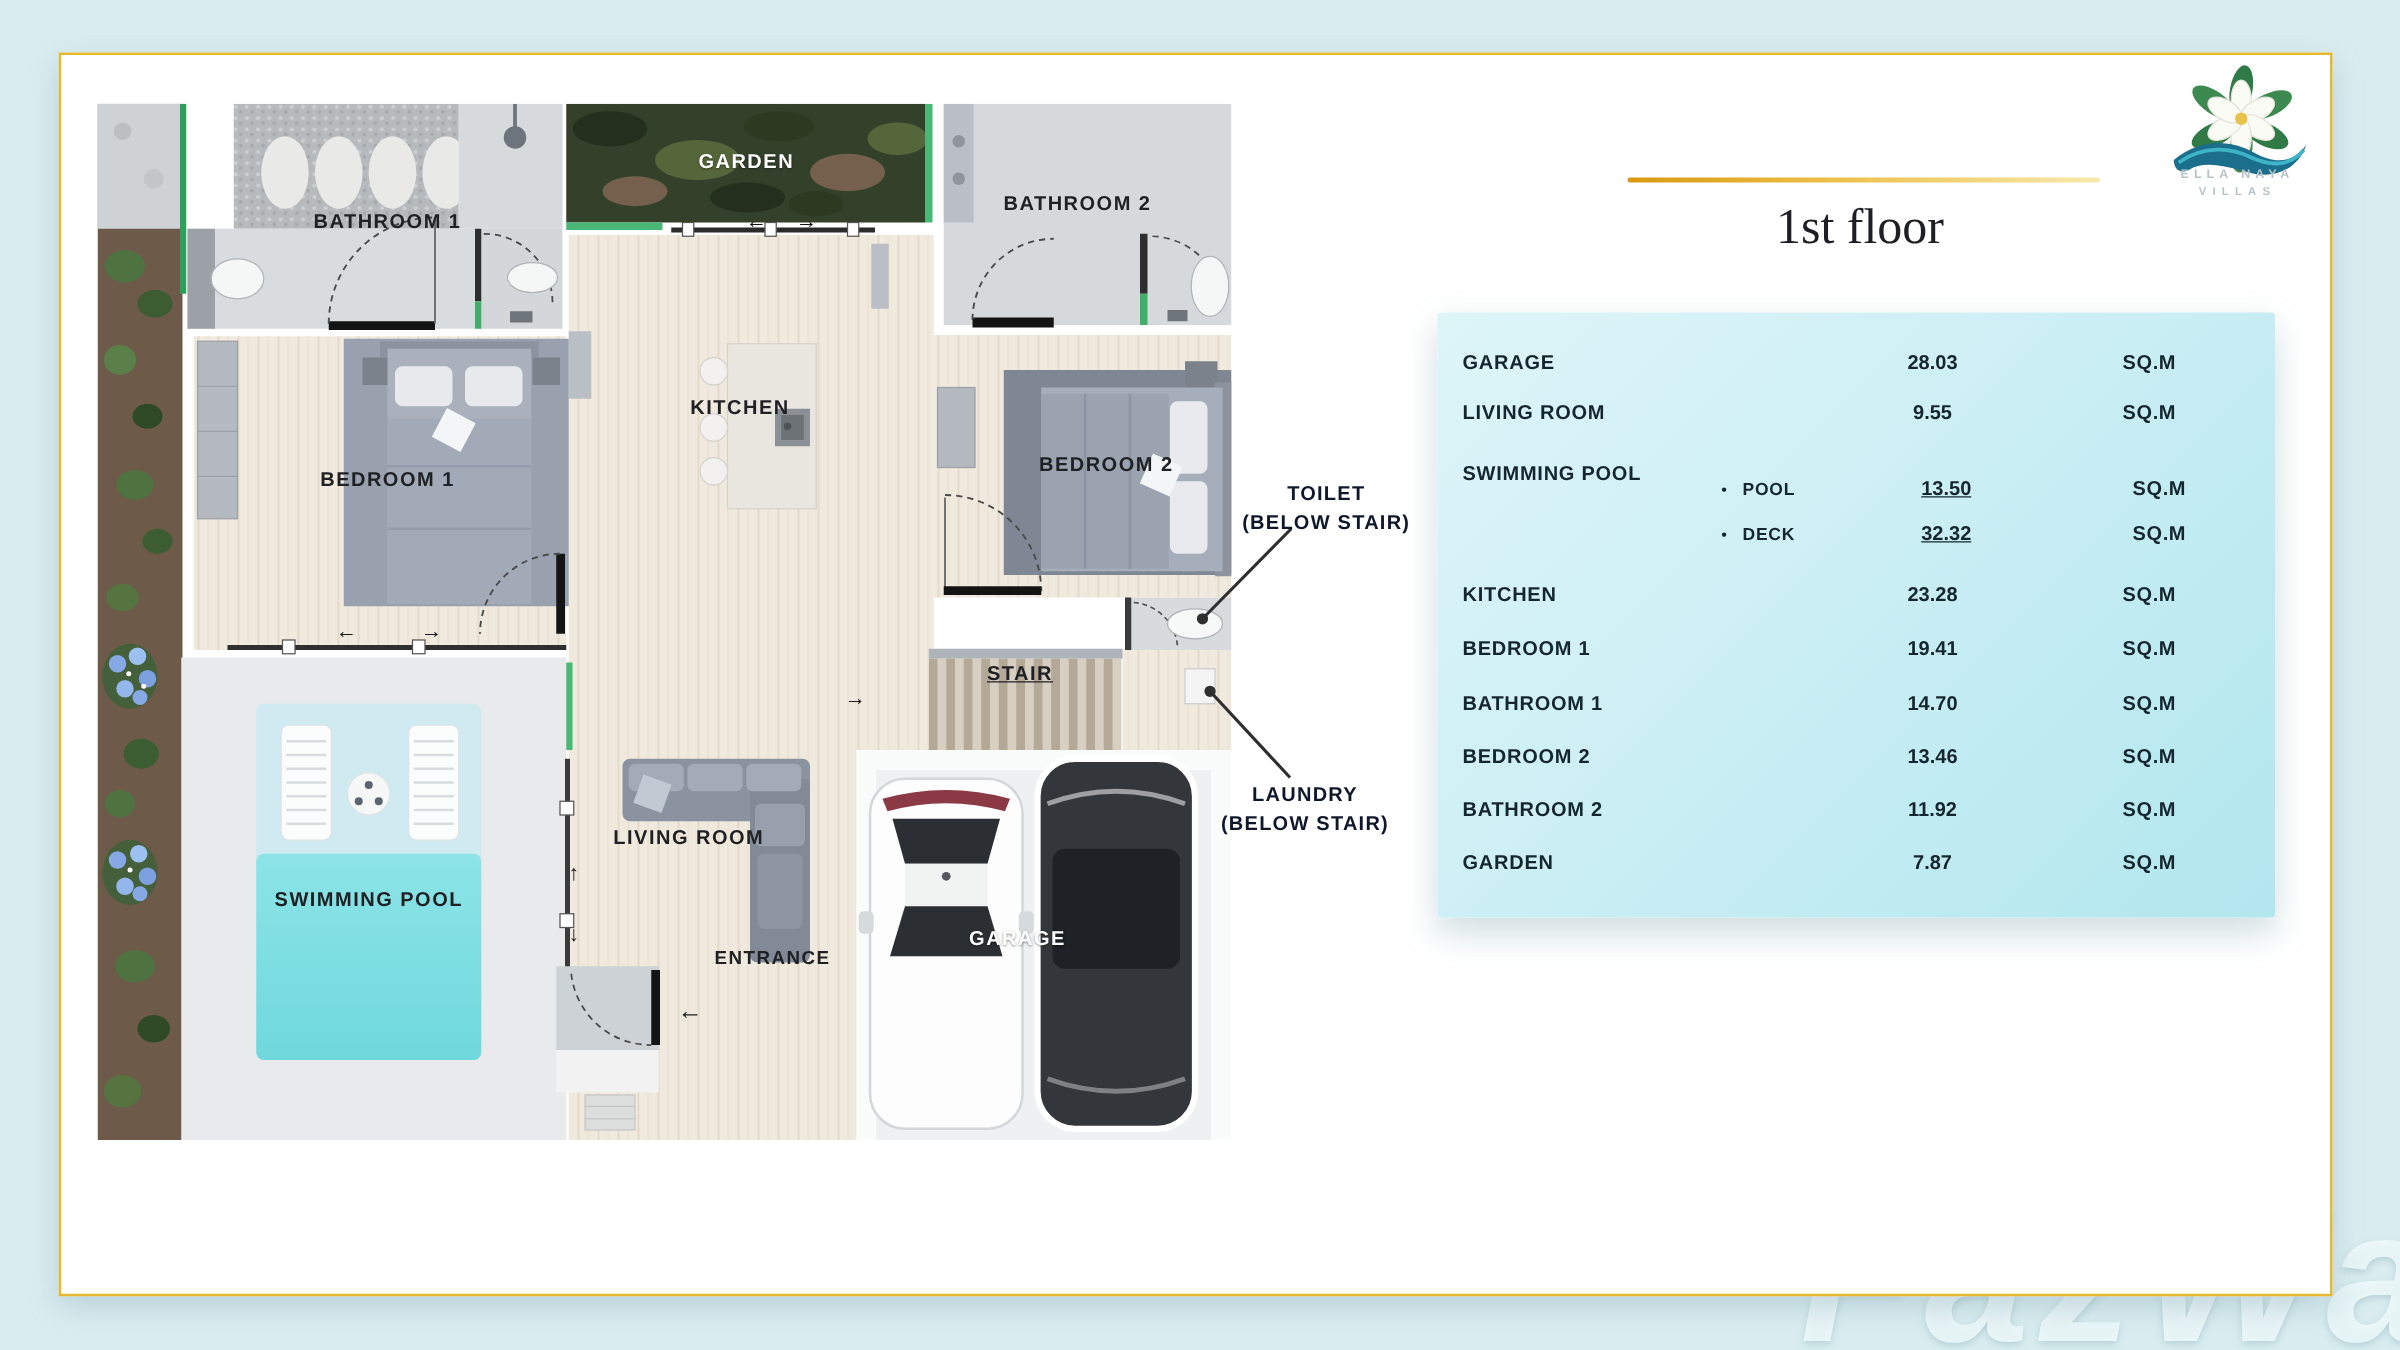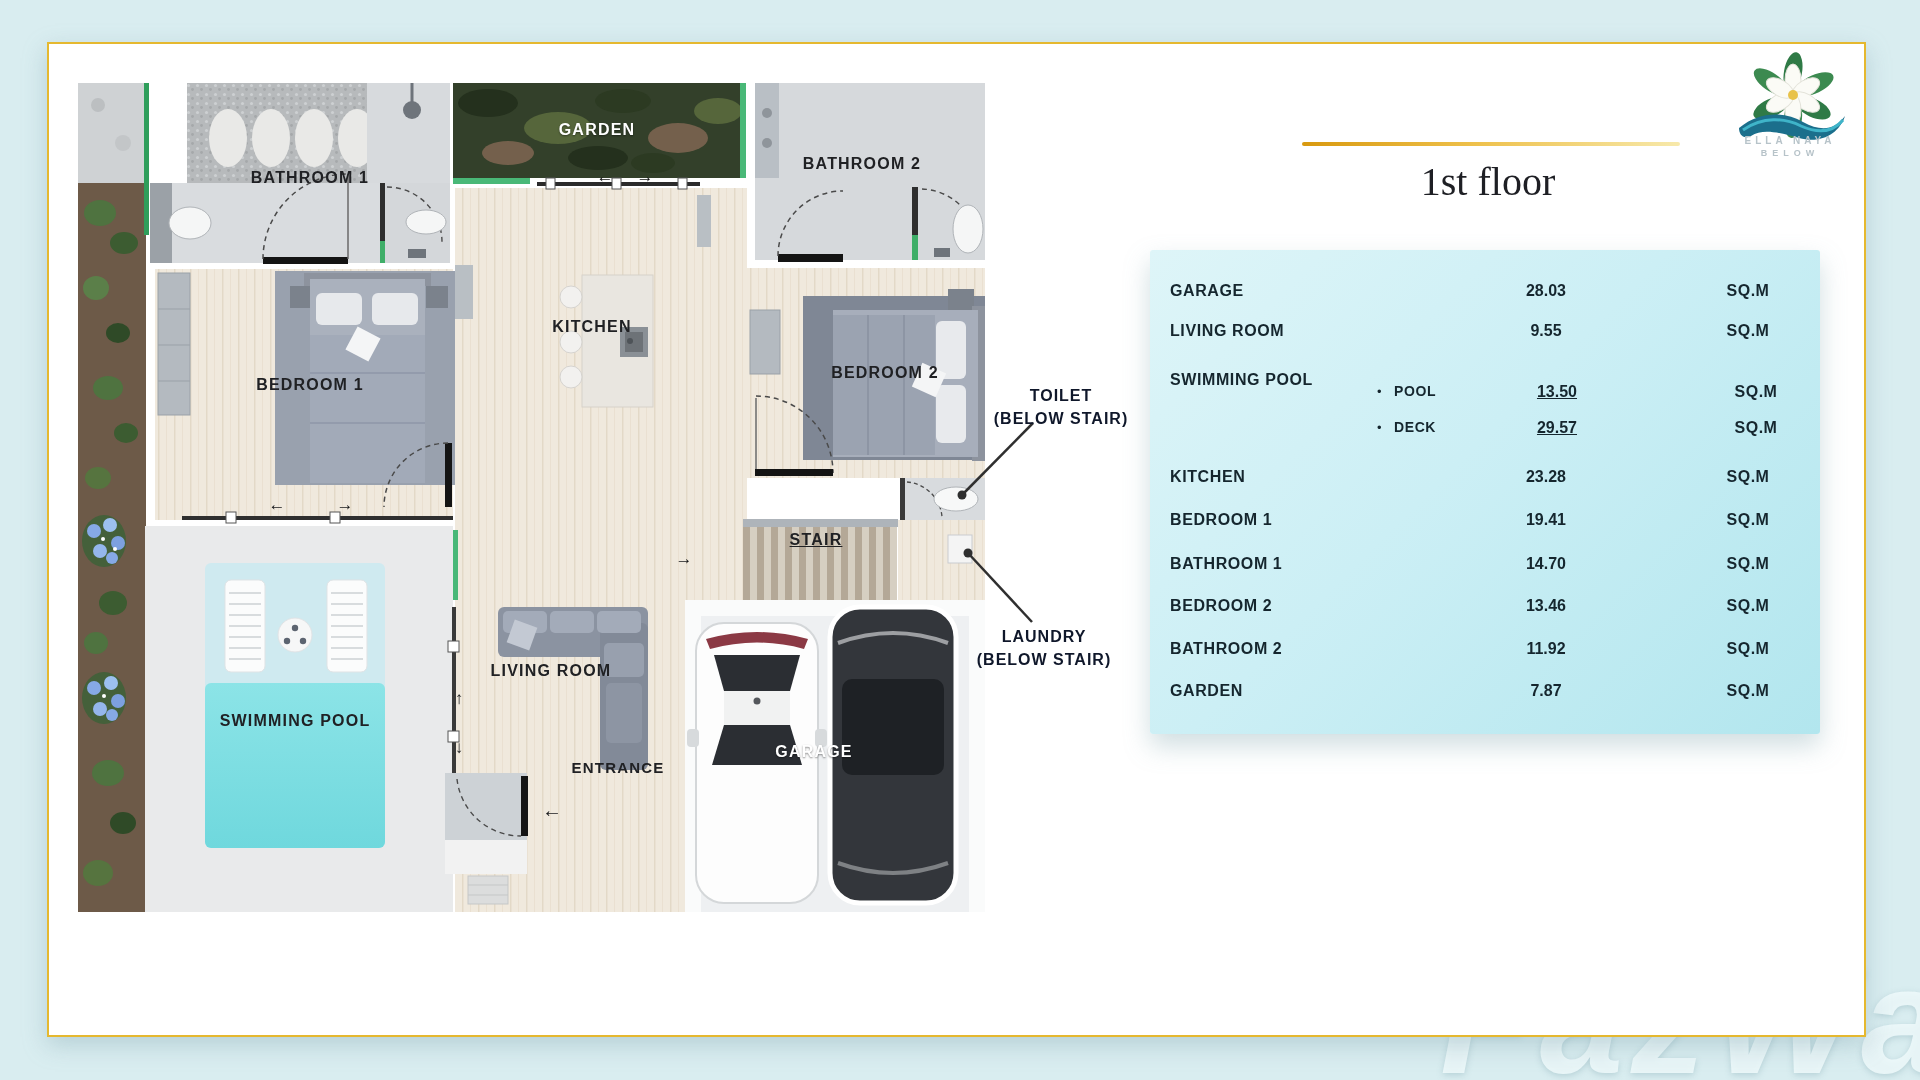--- a/index.html
+++ b/index.html
@@ -65,21 +65,21 @@
   
   .area-card{
     position:absolute;left:1150px;top:250px;width:670px;height:484px;
     background:linear-gradient(135deg,#def5f8 0%,#cceff5 45%,#b2e6ee 100%);
     box-shadow:0 12px 26px rgba(120,160,170,.35);
     border-radius:3px;
   }
   .trow{position:absolute;left:0;width:670px;height:22px;}
   .trow .nm{position:absolute;left:20px;top:0;font-size:16px;font-weight:600;letter-spacing:.6px;color:#15262e;}
   .trow .val{position:absolute;left:346px;top:0;width:100px;text-align:center;font-size:16px;font-weight:600;color:#15262e;}
-  .trow .unit{position:absolute;left:548px;top:0;width:100px;text-align:center;font-size:16px;font-weight:600;letter-spacing:.5px;color:#15262e;}
+  .trow .unit{position:absolute;left:548px;top:0;width:100px;font-size:16px;font-weight:600;letter-spacing:.5px;color:#15262e;}
   .trow.sub .bullet{position:absolute;left:227px;top:1px;font-size:13px;color:#15262e;}
   .trow.sub .nm{left:244px;font-size:14px;}
   .trow.sub .val{left:357px;text-decoration:underline;}
   .trow.sub .unit{left:556px;}
 </style>
 </head>
 <body>
 
 <div class="watermark">FazWaz</div>
 
@@ -415,21 +415,21 @@
       <ellipse cx="47" cy="50" rx="8" ry="15" fill="#fbfbf6" stroke="#e3e3da" transform="rotate(60 47 50)"></ellipse>
       <ellipse cx="47" cy="36" rx="8" ry="15" fill="#fbfbf6" stroke="#e3e3da" transform="rotate(120 47 36)"></ellipse>
       <circle cx="60" cy="43" r="5" fill="#e8c24a"></circle>
     </g>
     <g>
       <path d="M 6 76 C 28 58 52 60 70 70 C 88 80 102 78 112 64 C 106 82 88 92 66 86 C 48 81 30 76 18 84 C 10 88 6 82 6 76 Z" fill="#1b6f8c"></path>
       <path d="M 10 78 C 30 64 52 66 68 74 C 86 82 100 80 110 68" fill="none" stroke="#3fb4c9" stroke-width="3"></path>
     </g>
   </svg>
   <div class="logo-text l1">ELLA NAYA</div>
-  <div class="logo-text l2">BELOW</div>
+  <div class="logo-text l2">VILLAS</div>
 
   <div class="area-card">
     <div class="trow" style="top:32px;">
       <span class="nm">GARAGE</span>
       <span class="val">28.03</span>
       <span class="unit">SQ.M</span>
     </div>
     <div class="trow" style="top:72px;">
       <span class="nm">LIVING ROOM</span>
       <span class="val">9.55</span>
@@ -440,21 +440,21 @@
     </div>
     <div class="trow sub" style="top:133px;">
       <span class="bullet">•</span>
       <span class="nm">POOL</span>
       <span class="val">13.50</span>
       <span class="unit">SQ.M</span>
     </div>
     <div class="trow sub" style="top:169px;">
       <span class="bullet">•</span>
       <span class="nm">DECK</span>
-      <span class="val">29.57</span>
+      <span class="val">32.32</span>
       <span class="unit">SQ.M</span>
     </div>
     <div class="trow" style="top:218px;">
       <span class="nm">KITCHEN</span>
       <span class="val">23.28</span>
       <span class="unit">SQ.M</span>
     </div>
     <div class="trow" style="top:261px;">
       <span class="nm">BEDROOM 1</span>
       <span class="val">19.41</span>

